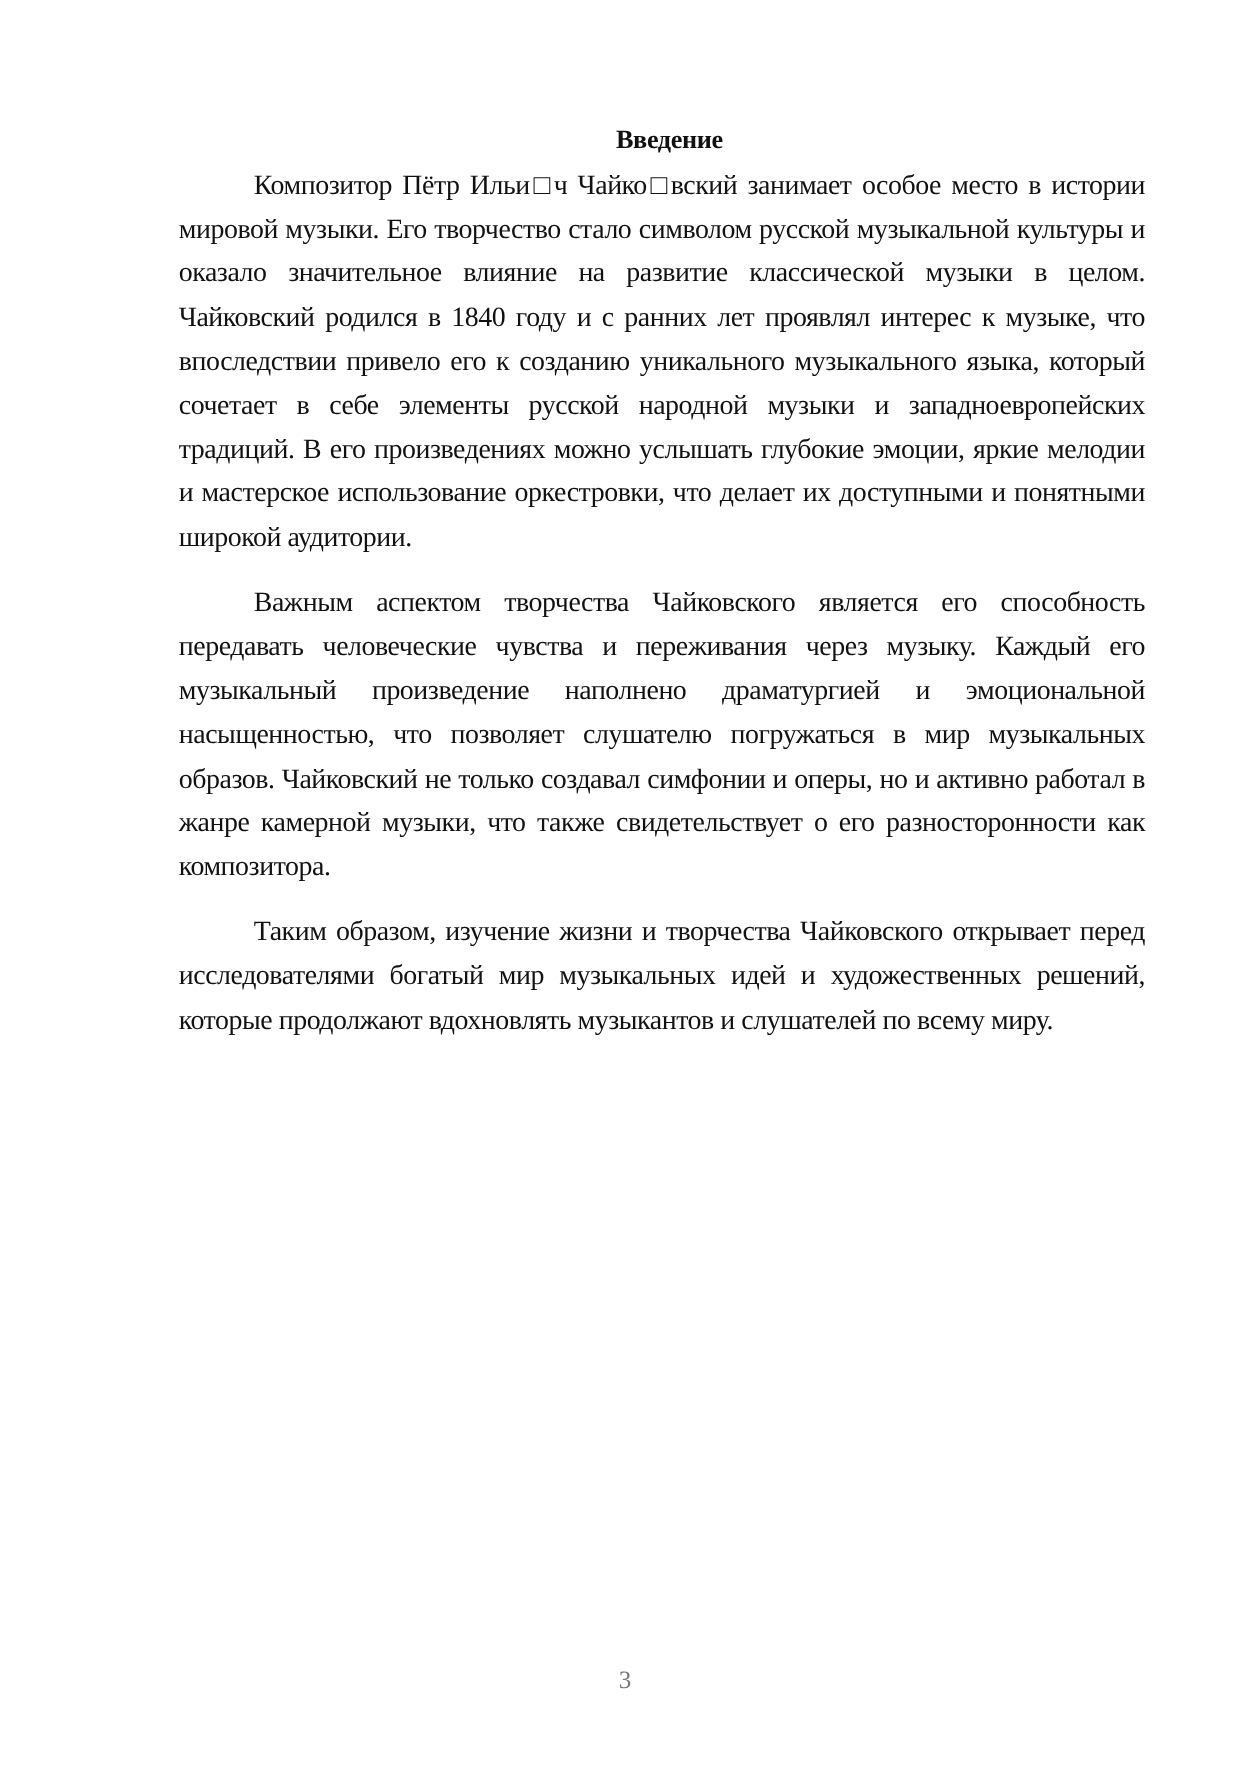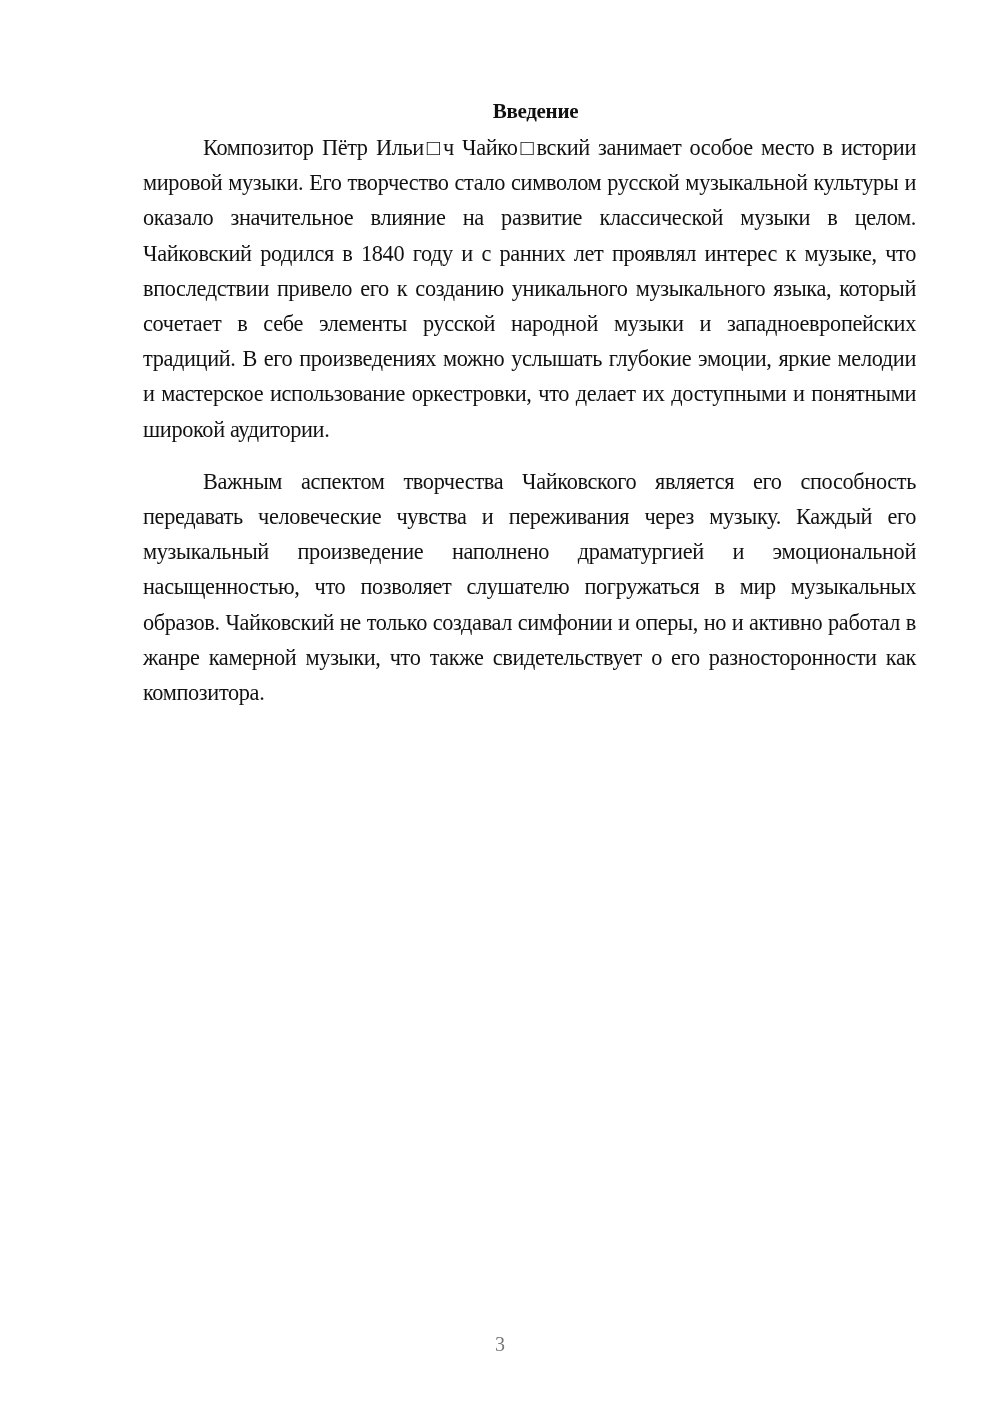--- a/index.html
+++ b/index.html
@@ -56,15 +56,16 @@
     }
   </style>
 </head>
 <body>
 
 <div class="page">
   <div class="content">
     <div class="heading">Введение</div>
     <p class="para">Композитор Пётр Ильи□ч Чайко□вский занимает особое место в истории мировой музыки. Его творчество стало символом русской музыкальной культуры и оказало значительное влияние на развитие классической музыки в целом. Чайковский родился в 1840 году и с ранних лет проявлял интерес к музыке, что впоследствии привело его к созданию уникального музыкального языка, который сочетает в себе элементы русской народной музыки и западноевропейских традиций. В его произведениях можно услышать глубокие эмоции, яркие мелодии и мастерское использование оркестровки, что делает их доступными и понятными широкой аудитории.</p>
     <p class="para">Важным аспектом творчества Чайковского является его способность передавать человеческие чувства и переживания через музыку. Каждый его музыкальный произведение наполнено драматургией и эмоциональной насыщенностью, что позволяет слушателю погружаться в мир музыкальных образов. Чайковский не только создавал симфонии и оперы, но и активно работал в жанре камерной музыки, что также свидетельствует о его разносторонности как композитора.</p>
+    <p class="para">Таким образом, изучение жизни и творчества Чайковского открывает перед исследователями богатый мир музыкальных идей и художественных решений, которые продолжают вдохновлять музыкантов и слушателей по всему миру.</p>
   </div>
   <div class="page-number">3</div>
 </div>
 
 </body></html>

